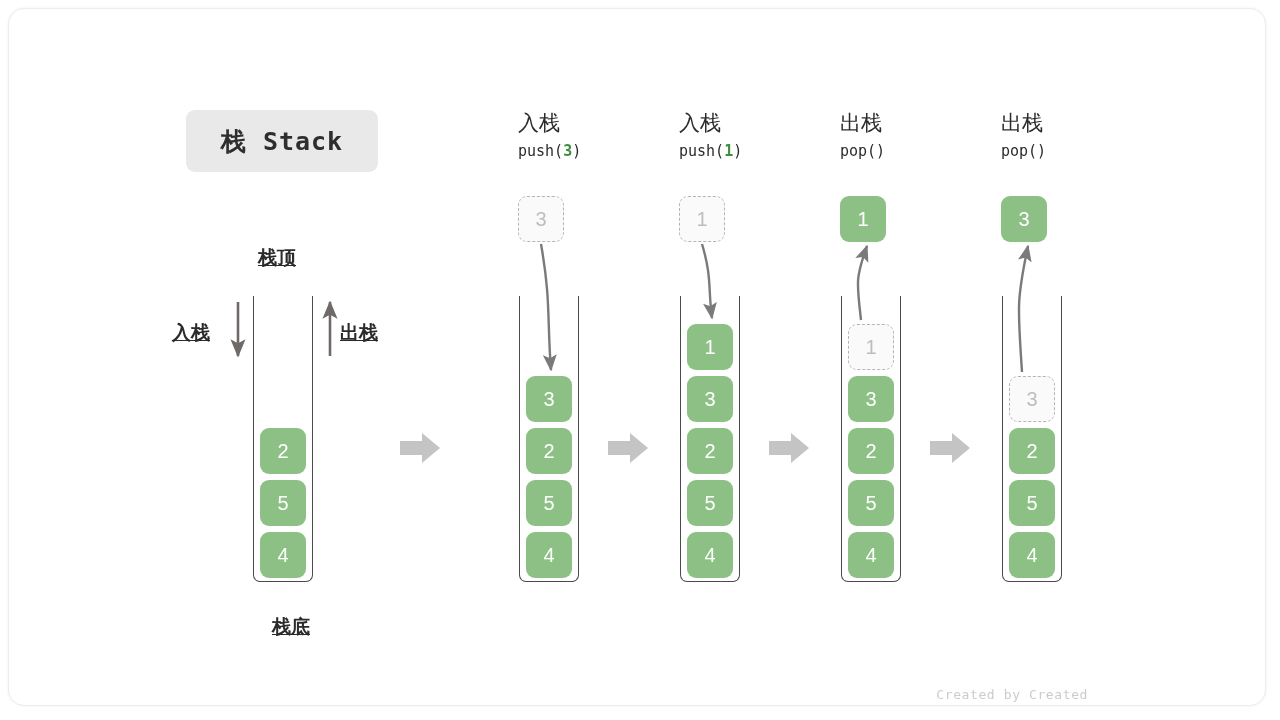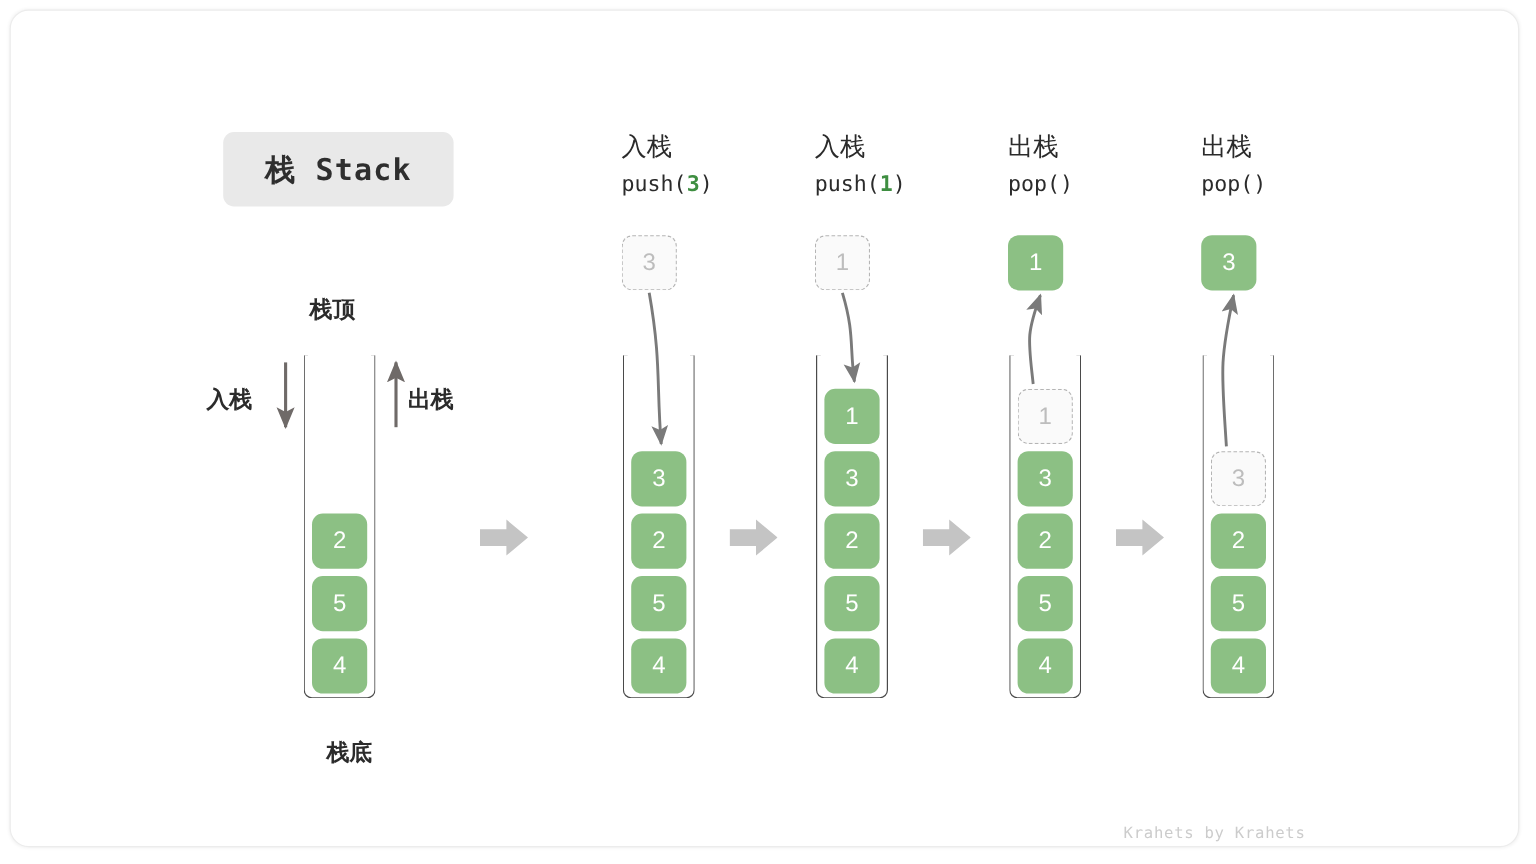--- a/index.html
+++ b/index.html
@@ -53,31 +53,32 @@
     box-sizing: border-box;
   }
 
   
   .cap-label {
     position: absolute;
     font-weight: bold;
     font-size: 19px;
     color: #2b2b2b;
     white-space: nowrap;
+    text-decoration: underline;
   }
   .op-title {
     position: absolute;
     font-size: 21px;
     color: #2b2b2b;
     white-space: nowrap;
     line-height: 1.55;
   }
   .op-title .code {
     font-family: "DejaVu Sans Mono", "Liberation Mono", monospace;
-    font-size: 18px;
+    font-size: 15px;
     letter-spacing: 0px;
   }
   .op-title .num {
     color: #3e8e41;
     font-weight: bold;
   }
 
   
   .stack-walls {
     position: absolute;
@@ -225,14 +226,14 @@
     <g id="overlay-arrows">
         <line x1="238" y1="302" x2="238" y2="356" stroke="#6f6a68" stroke-width="2.6" marker-end="url(#ahd)"></line>
         <line x1="330" y1="356" x2="330" y2="302" stroke="#6f6a68" stroke-width="2.6" marker-end="url(#ahd)"></line>
         <path d="M541,244 C 551,300.7 547,319.6 551,370" fill="none" stroke="#7a7a7a" stroke-width="2.4" marker-end="url(#ah)"></path>
         <path d="M702,244 C 712,277.3 708,288.4 712,318" fill="none" stroke="#7a7a7a" stroke-width="2.4" marker-end="url(#ah)"></path>
         <path d="M861,320 C 857,283 855,279.3 867,246" fill="none" stroke="#7a7a7a" stroke-width="2.4" marker-end="url(#ah)"></path>
         <path d="M1022,372 C 1018,309 1016,302.7 1028,246" fill="none" stroke="#7a7a7a" stroke-width="2.4" marker-end="url(#ah)"></path>
       </g>
   </svg>
 
-  <div class="footer">Krahets by Krahets</div>
+  <div class="footer">Created by Created</div>
 </div>
 
 </body></html>

